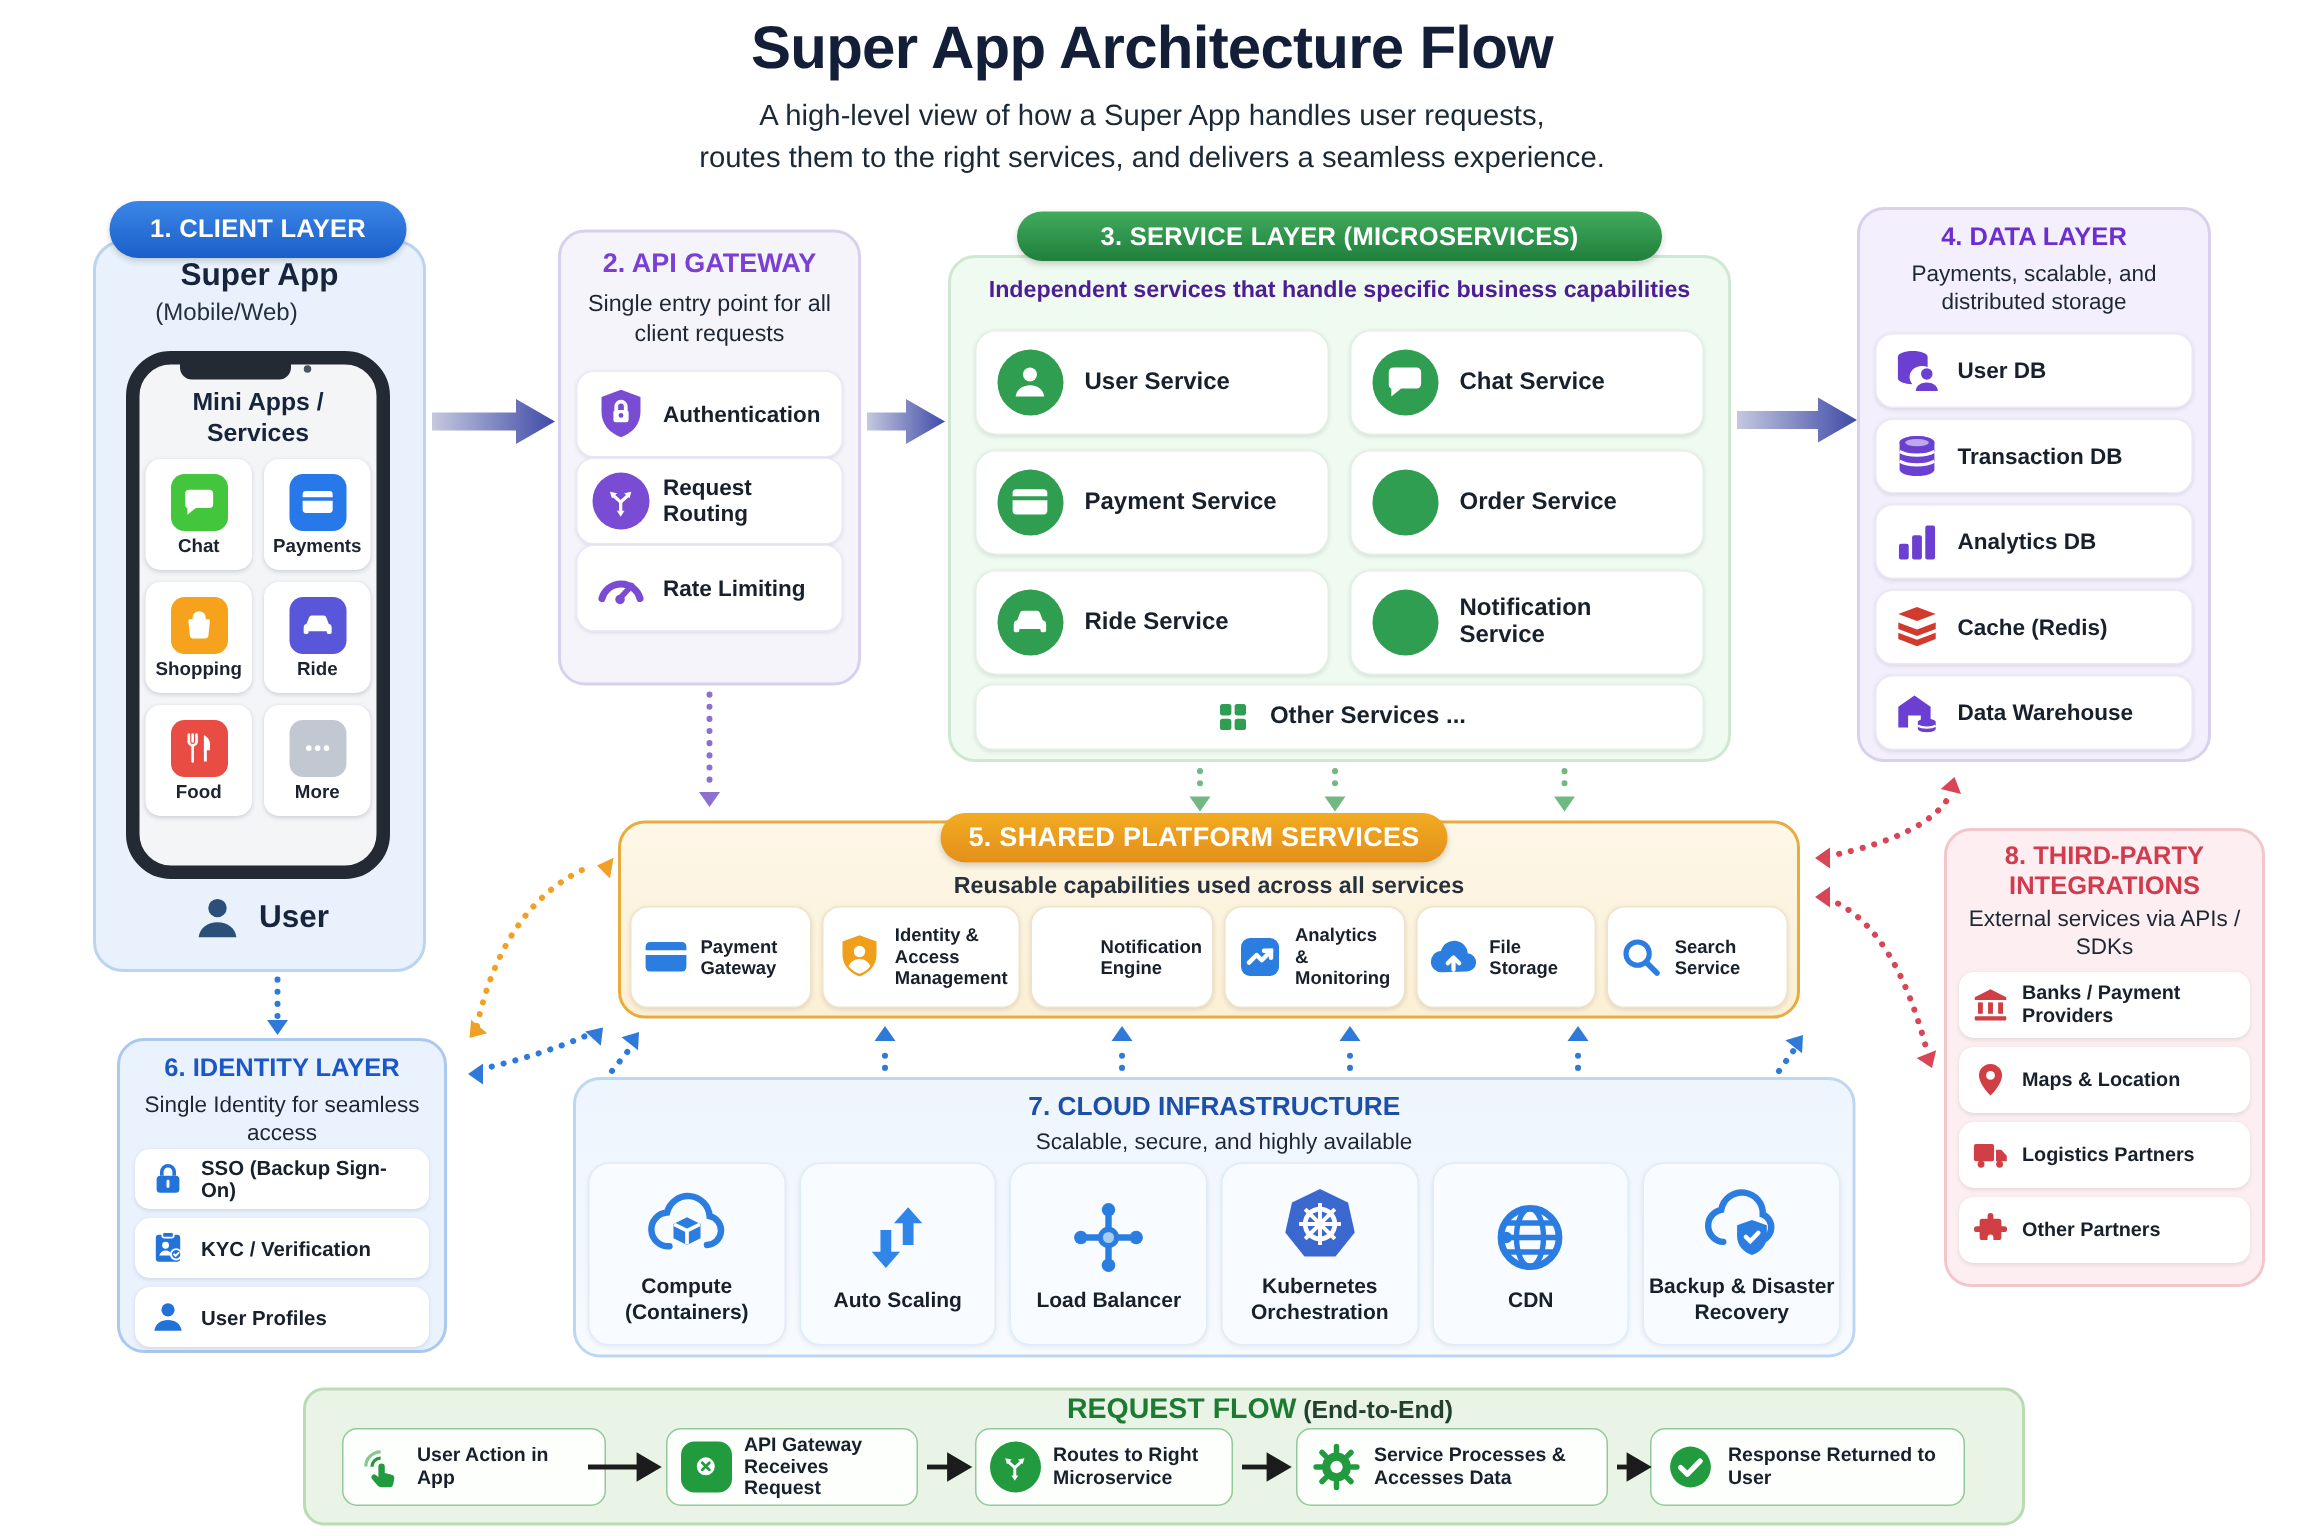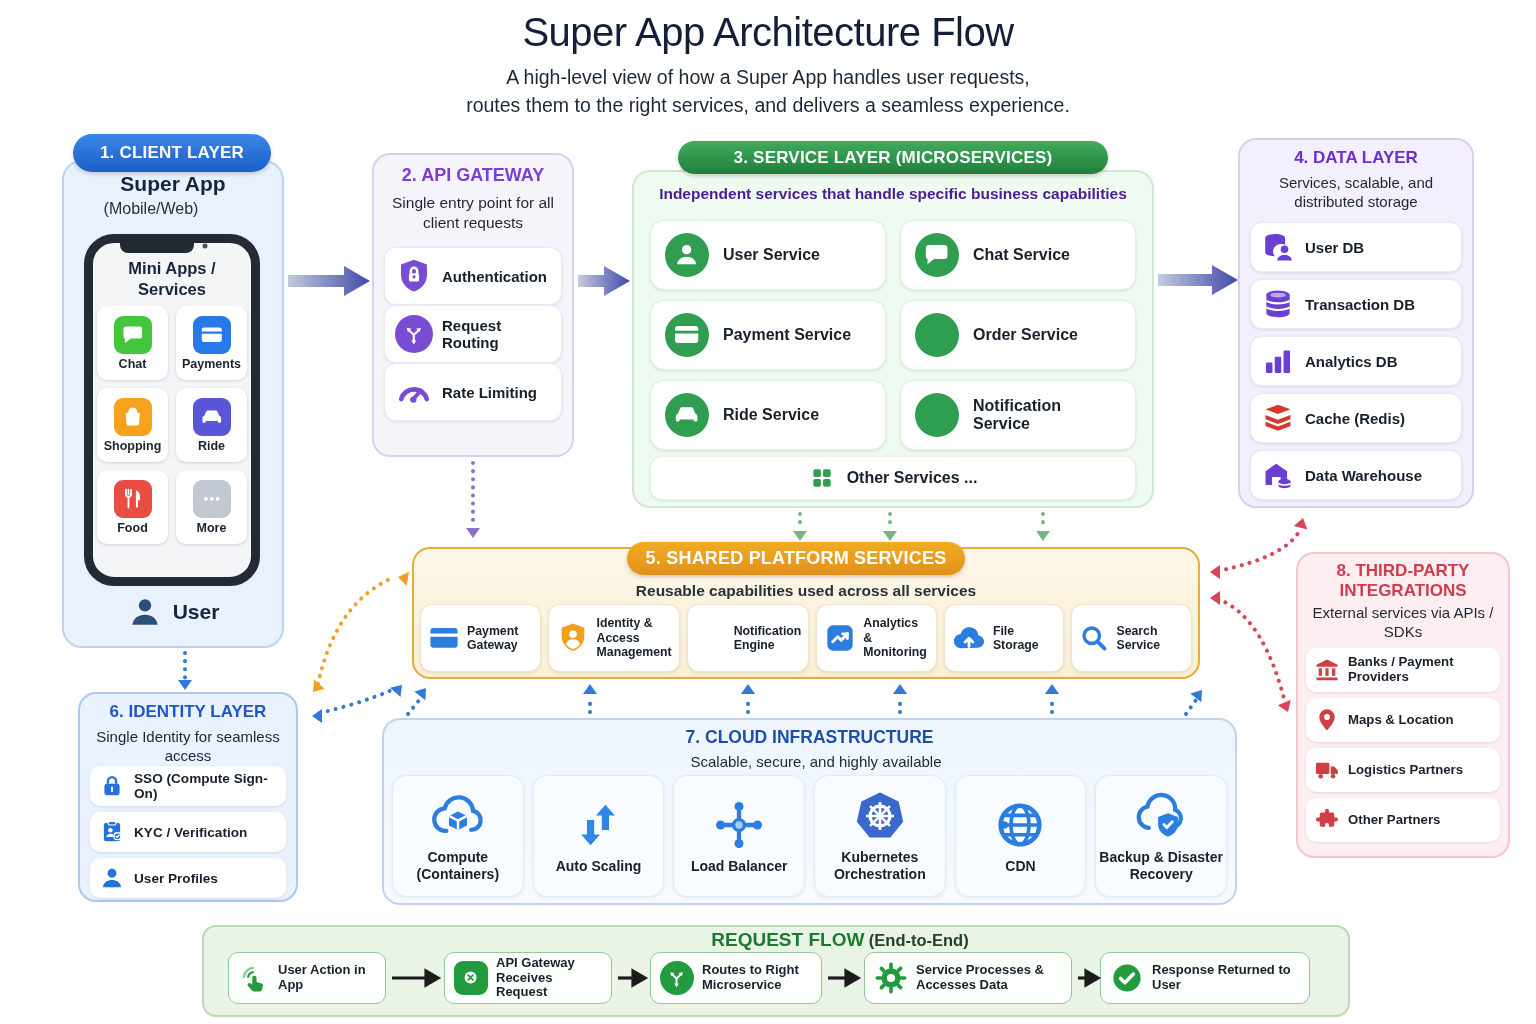--- a/index.html
+++ b/index.html
@@ -12,21 +12,21 @@
         box-shadow:0 2px 4px rgba(0,0,0,.18);letter-spacing:.2px}
   .desc{position:absolute;text-align:center;color:#1d2733;line-height:1.28}
   .card{background:#fff;border-radius:12px;display:flex;align-items:center;
         box-shadow:0 1px 3px rgba(40,50,70,.12);box-sizing:border-box}
   .ic{display:inline-flex;align-items:center;justify-content:center;flex:none}
   .ic svg{width:100%;height:100%;fill:currentColor}
   .cir{border-radius:50%;color:#fff}
   .sqr{color:#fff}
   .cir svg,.sqr svg{width:62%;height:62%}
   .lbl{font-weight:700}
-  #title{top:10px;left:0;width:100%;text-align:center;font-size:40px;font-weight:400;color:#131f38;letter-spacing:-.5px}
+  #title{top:10px;left:0;width:100%;text-align:center;font-size:40px;font-weight:700;color:#131f38;letter-spacing:-.5px}
   .sub{left:0;width:100%;text-align:center;font-size:19.5px;color:#1b2836;font-weight:500}
   
   #client-box{left:62px;top:160px;width:222px;height:488px;background:#e9f2fc;border-color:#bcd4ef}
   #client-pill{left:73px;top:134px;width:198px;height:38px;font-size:17px;
       background:linear-gradient(180deg,#3c86e8,#1a5fc8)}
   #phone{position:absolute;left:84px;top:234px;width:176px;height:352px;background:#f4f5f7;
       border:9px solid #232a33;border-radius:30px;box-sizing:border-box;z-index:2}
   #notch{position:absolute;left:120px;top:240px;width:74px;height:13px;background:#232a33;
       border-radius:0 0 8px 8px;z-index:3}
   #tiles{position:absolute;left:97px;top:306px;width:150px;display:grid;z-index:3;
@@ -269,21 +269,21 @@
         <rect x="13" y="4" width="7" height="7" rx="1.6"></rect>
         <rect x="4" y="13" width="7" height="7" rx="1.6"></rect>
         <rect x="13" y="13" width="7" height="7" rx="1.6"></rect>
       </svg>
     </span>
   <span class="lbl" style="font-size:16px">Other Services ...</span>
 </div>
 
 <div id="data-box" class="box"></div>
 <div class="abs" style="left:1238px;top:148px;width:236px;text-align:center;font-size:17px;font-weight:800;color:#6b2fd0">4. DATA LAYER</div>
-<div class="desc" style="left:1248px;top:173px;width:216px;font-size:15px">Services, scalable, and distributed storage</div>
+<div class="desc" style="left:1248px;top:173px;width:216px;font-size:15px">Payments, scalable, and distributed storage</div>
 <div id="data-rows">
   <div class="card data-card">
     <span class="ic" style="width:34px;height:34px;color:#6b3fd1">
         <svg viewBox="0 0 24 24" fill="currentColor">
           <path d="M10 2.8c3.9 0 7 1.2 7 2.7v4.9a6.1 6.1 0 00-3.3-.5c-2.9.3-5.2 2.5-5.2 5.2 0 1.3.5 2.5 1.4 3.4h-.1c-3.7-.1-6.8-1.3-6.8-2.7V5.5c0-1.5 3.1-2.7 7-2.7z"></path>
           <circle cx="16.6" cy="13.6" r="2.7"></circle>
           <path d="M11.4 21.6c.2-2.5 2.4-3.9 5.2-3.9s5 1.4 5.2 3.9z"></path>
         </svg>
       </span>
     <span class="lbl">User DB</span>
@@ -393,21 +393,21 @@
 <div class="desc" style="left:88px;top:727px;width:200px;font-size:15px">Single Identity for seamless access</div>
 <div id="id-rows">
   <div class="card id-card">
     <span class="ic" style="width:26px;height:26px;color:#2272d9">
         <svg viewBox="0 0 24 24" fill="currentColor">
           <rect x="5" y="10" width="14" height="10.5" rx="2.2"></rect>
           <path d="M8.2 10V7.6a3.8 3.8 0 017.6 0V10" fill="none" stroke="currentColor" stroke-width="2.2"></path>
           <path d="M12 13.4v3.2" stroke="#fff" stroke-width="1.8" stroke-linecap="round"></path>
         </svg>
       </span>
-    <span class="lbl">SSO (Compute Sign-On)</span>
+    <span class="lbl">SSO (Backup Sign-On)</span>
   </div>
   <div class="card id-card">
     <span class="ic" style="width:26px;height:26px;color:#2272d9">
         <svg viewBox="0 0 24 24" fill="currentColor">
           <rect x="4.5" y="3.8" width="15" height="16.7" rx="2"></rect>
           <rect x="8.5" y="2.2" width="7" height="3.4" rx="1.2" stroke="#fff" stroke-width="1"></rect>
           <circle cx="10.5" cy="10.3" r="2.1" fill="#fff"></circle>
           <path d="M6.6 16.6c.6-2 2.1-3.1 3.9-3.1s3.3 1.1 3.9 3.1z" fill="#fff"></path>
           <circle cx="17" cy="15.9" r="3.2" stroke="#fff" stroke-width="1.2"></circle>
           <path d="M15.7 15.9l1 1 1.8-1.9" stroke="#fff" stroke-width="1.2" fill="none" stroke-linecap="round"></path>
@@ -539,21 +539,21 @@
       </span>
     <span class="lbl">Other Partners</span>
   </div>
 </div>
 
 <div id="flow-box" class="box"></div>
 <div id="flow-title" class="abs">
   <span style="font-size:19px;font-weight:800;color:#1d7a31">REQUEST FLOW</span>
   <span style="font-size:16.5px;font-weight:600;color:#23402a"> <span>(End-to-End)</span></span>
 </div>
-<div class="fl-card" style="left:228px;width:158px">
+<div class="fl-card" style="left:228px;width:176px">
   <span class="ic" style="width:32px;height:32px;color:#229a3e">
       <svg viewBox="0 0 24 24" fill="currentColor">
         <path d="M11.8 7.6a4.3 4.3 0 00-4.3 4.3" fill="none" stroke="currentColor" stroke-width="1.6"></path>
         <path d="M11.8 4.4a7.4 7.4 0 00-7.4 7.4" fill="none" stroke="currentColor" stroke-width="1.6" opacity=".55"></path>
         <path d="M10.7 11.9a1.6 1.6 0 013.2 0v3.1l3.4.9a1.8 1.8 0 011.3 2.1l-.5 2.6a1.8 1.8 0 01-1.8 1.5h-4.1a2.5 2.5 0 01-1.9-.9l-2.9-3.3a1.4 1.4 0 012-1.9l1.3 1z"></path>
       </svg>
     </span>
   <span class="lbl">User Action in App</span>
 </div>
 <div class="fl-card" style="left:444px;width:168px">

